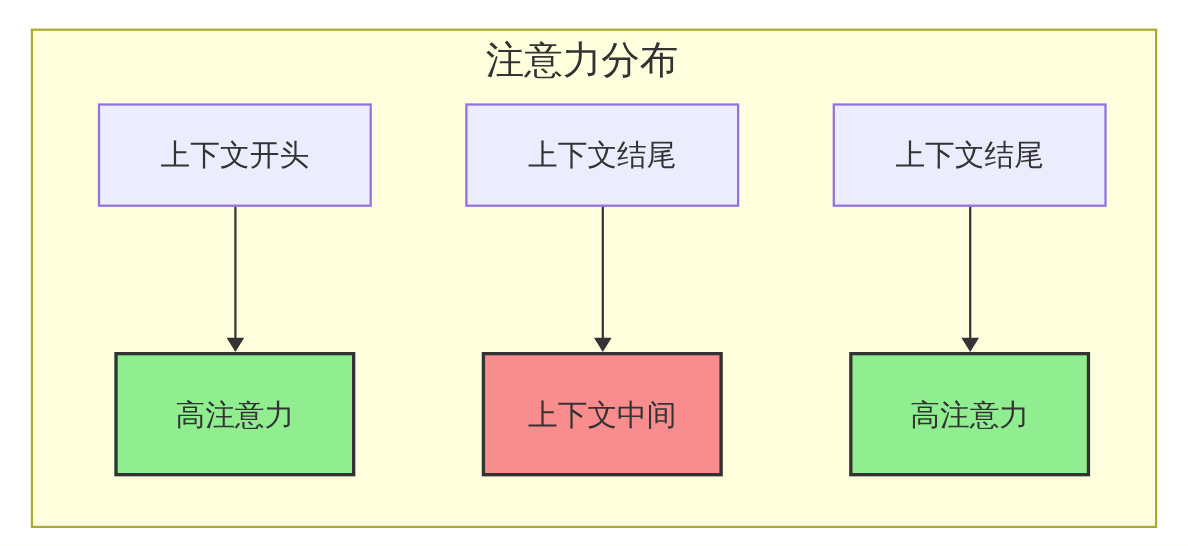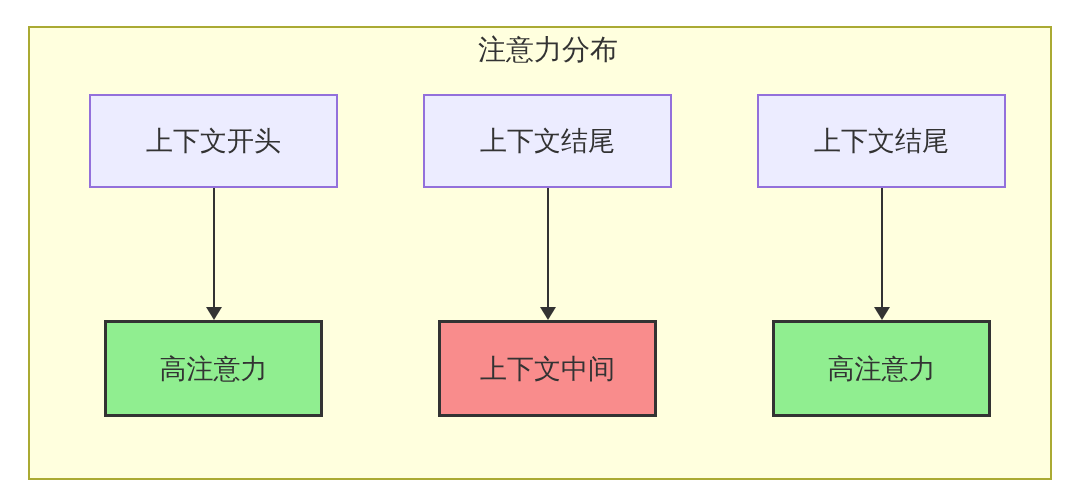--- a/index.html
+++ b/index.html
@@ -18,25 +18,25 @@
     position: absolute;
     left: 28px;
     top: 26px;
     width: 1024px;
     height: 454px;
     background: var(--container-bg, #ffffde);
     border: 2px solid var(--container-border, #aaaa33);
   }
   .diagram-title {
     position: absolute;
-    left: 36px;
+    left: 17px;
     top: 31px;
     width: 1024px;
     text-align: center;
-    font-size: 28px;
+    font-size: 35px;
     color: var(--text-color, #333333);
     white-space: nowrap;
   }
   .node {
     position: absolute;
     display: flex;
     align-items: center;
     justify-content: center;
     font-size: 27px;
     color: var(--text-color, #333333);
@@ -46,21 +46,21 @@
   .source {
     top: 94px;
     width: 249px;
     height: 94px;
     background: var(--source-bg, #ececff);
     border: 2px solid var(--source-border, #9370db);
   }
   .target {
     top: 320px;
     width: 219px;
-    height: 97px;
+    height: 113px;
     border: 3px solid var(--node-border, #333333);
   }
   .target.high { background: var(--high-bg, #90ee90); }
   .target.low  { background: var(--low-bg, #f98c8c); }
   .arrow-line {
     position: absolute;
     top: 188px;
     height: 120px;
     width: 2px;
     background: var(--arrow-color, #333333);

